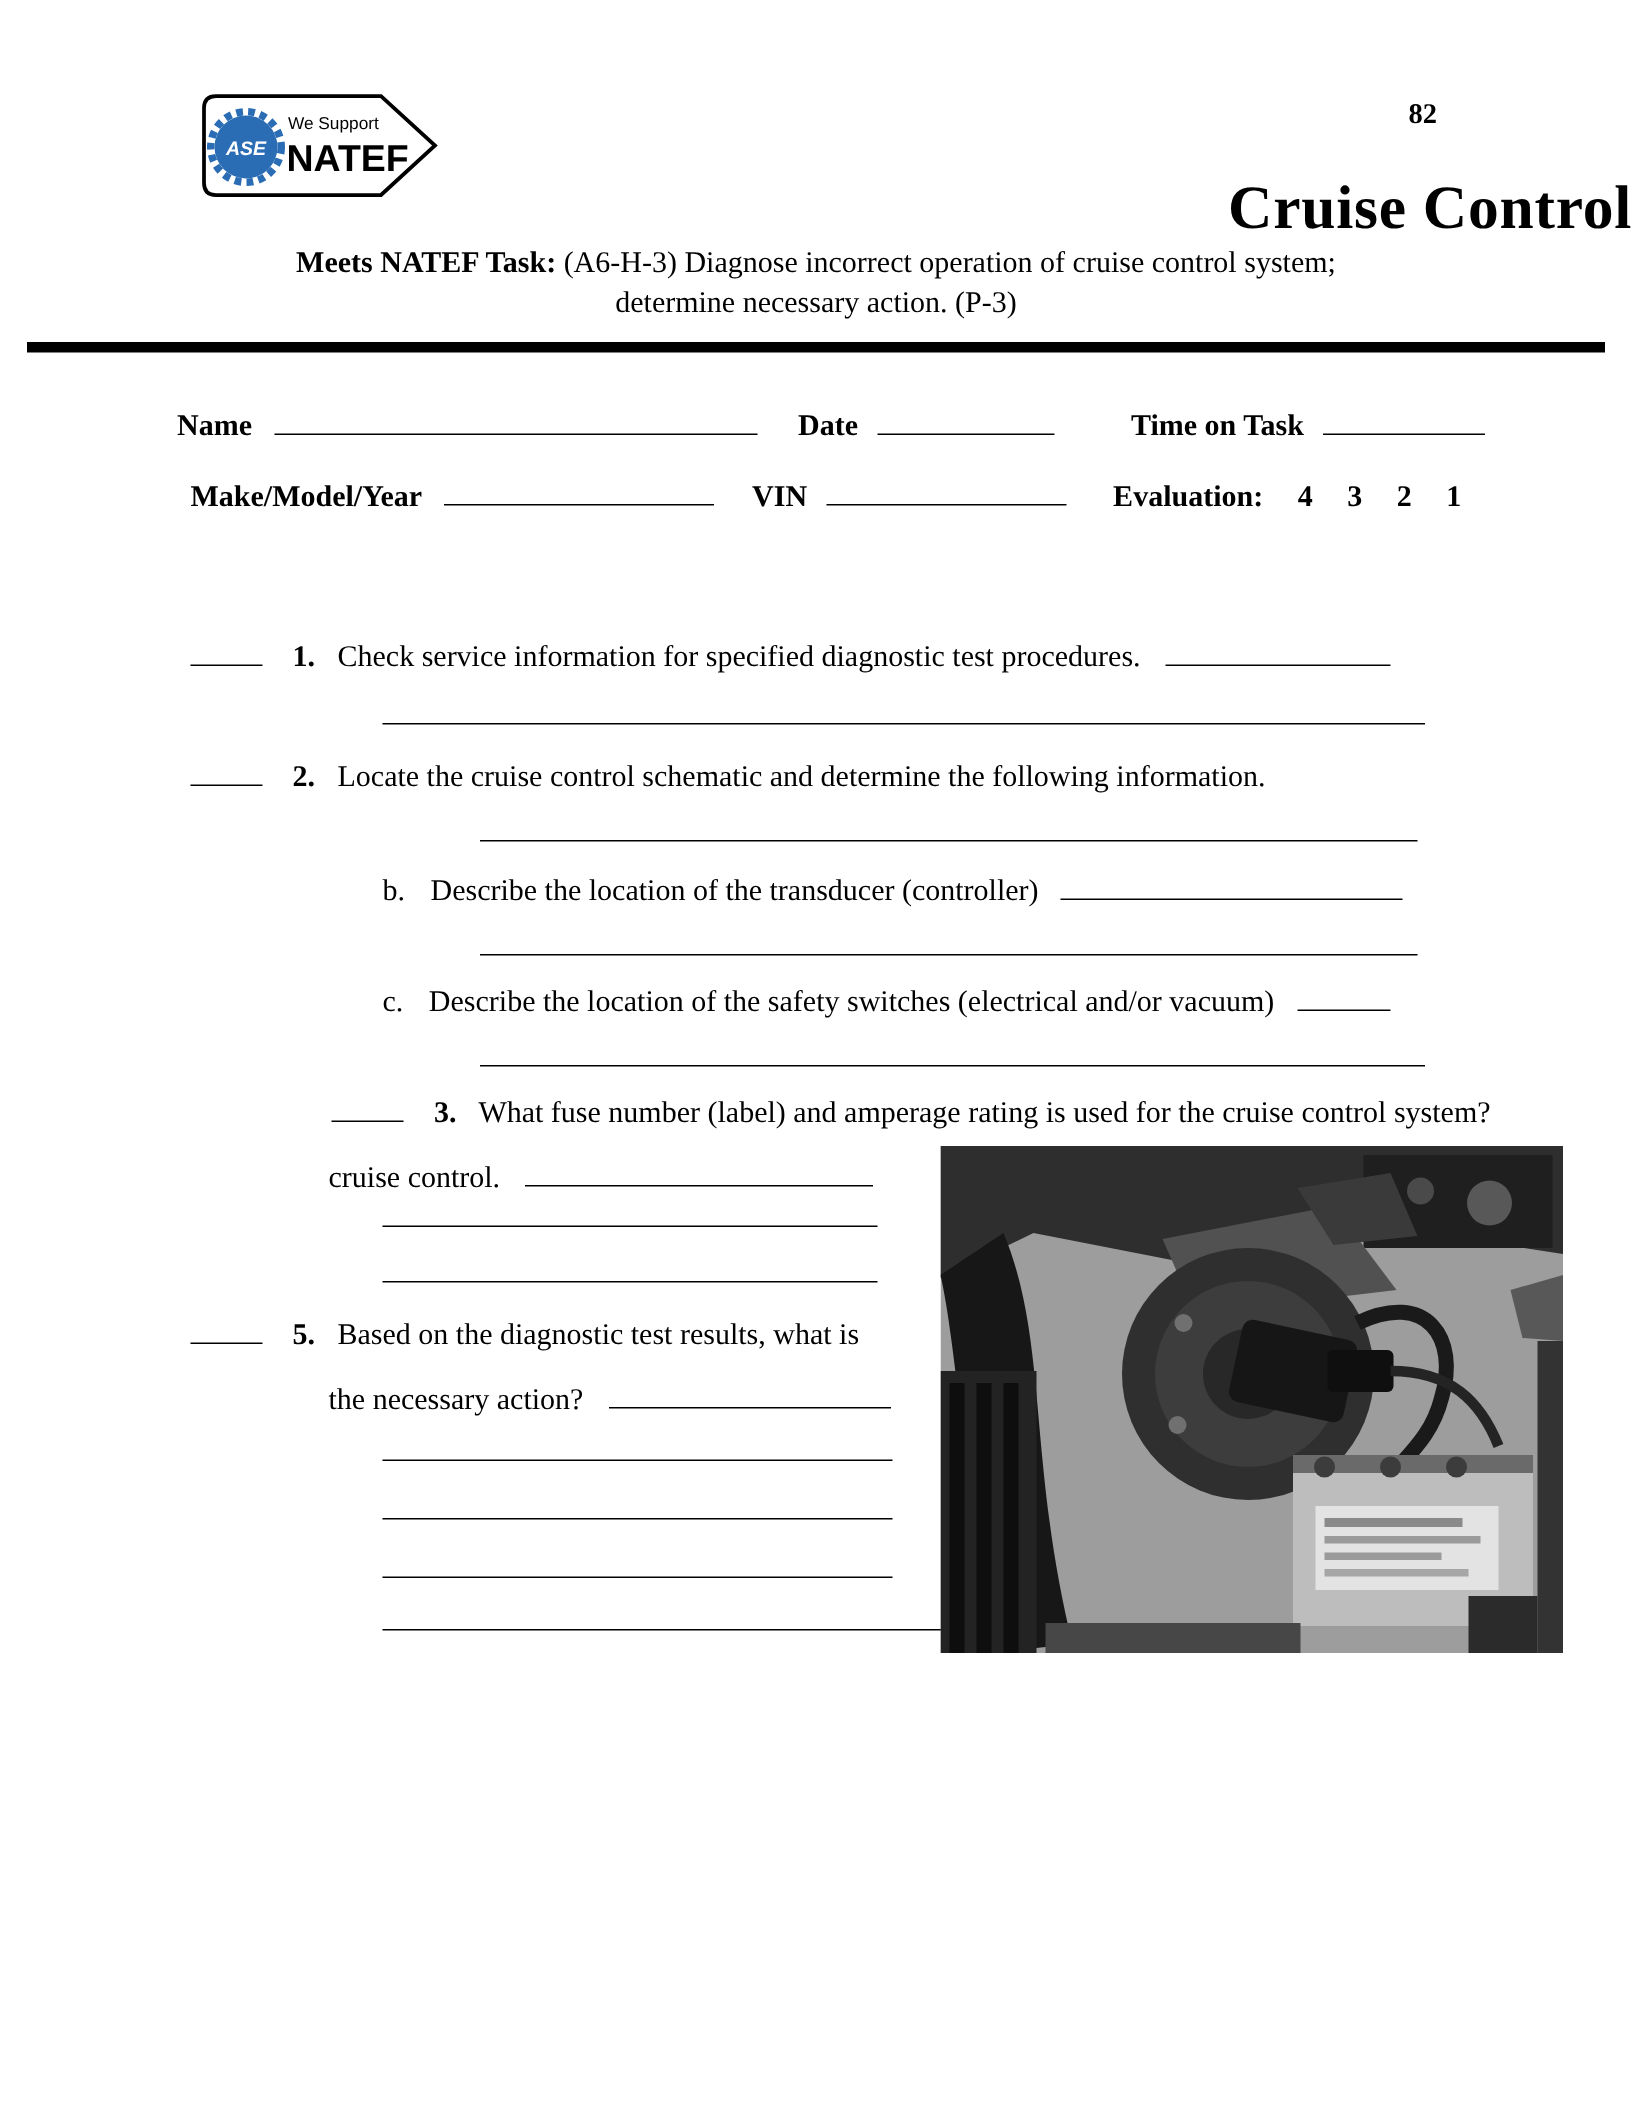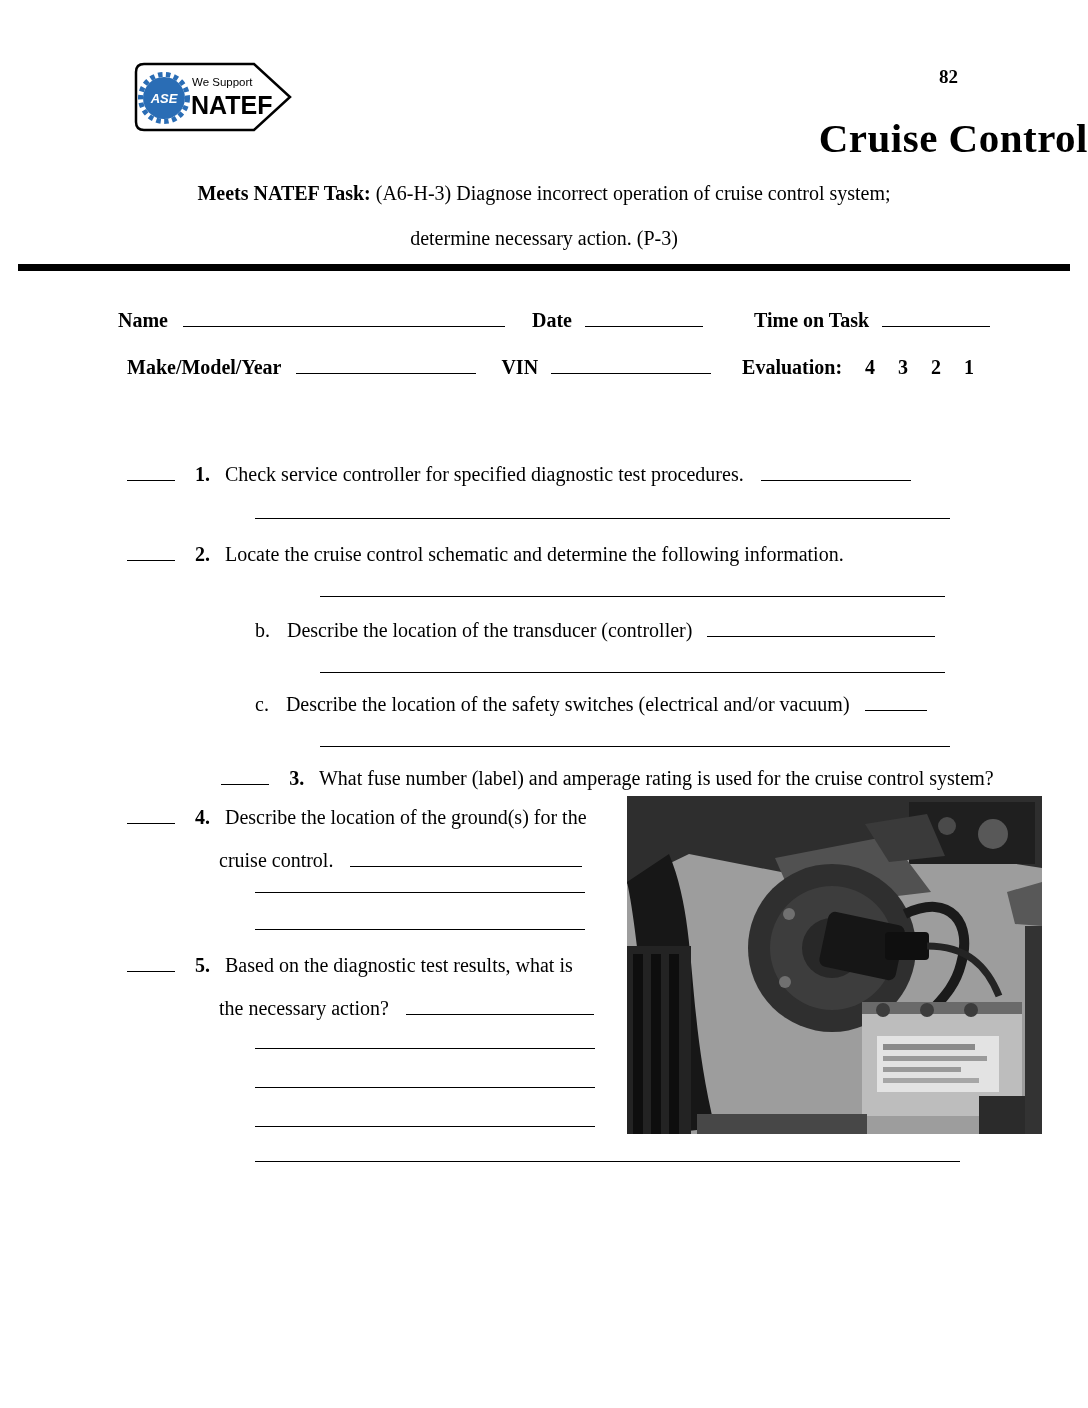--- a/index.html
+++ b/index.html
@@ -15,21 +15,21 @@
     overflow:hidden;
   }
   .b { font-weight:bold; }
   .page-number { position:absolute; top:66px; right:130px; font-weight:bold; font-size:19px; }
 
   
   .logo { position:absolute; top:58px; left:130px; width:168px; height:78px; }
 
   
   .title { margin-top:114px; text-align:right; font-size:41px; font-weight:bold; letter-spacing:0.5px;font-family:Liberation Serif, serif; }
-  .taskline { text-align:center; font-size:20px; line-height:27px;margin-top:18px; }
+  .taskline { text-align:center; font-size:20px; line-height:27px; }
   .rule { margin:12px 18px 0 18px; height:7px; background:#000; }
 
   
   .row { white-space:nowrap; line-height:27px; }
   .blank { display:inline-block; border-bottom:1.6px solid #000; height:2px; }
   .cont { border-bottom:1.6px solid #000; height:0; }
   .qn { margin-right:10px; font-weight:bold; }
   .lead { width:48px; margin-left:127px; margin-right:15px; }
   .subnum { margin-left:255px; margin-right:12px; }
 
@@ -80,21 +80,21 @@
     <span class="b">Evaluation:</span>
     <span class="b" style="margin-left:18px;">4</span>
     <span class="b" style="margin-left:18px;">3</span>
     <span class="b" style="margin-left:18px;">2</span>
     <span class="b" style="margin-left:18px;">1</span>
   </div>
 
   <div class="row" style="margin-top:80px;">
     <span class="blank lead"></span>
     <span class="qn">1.</span>
-    <span>Check service controller for specified diagnostic test procedures.</span>
+    <span>Check service information for specified diagnostic test procedures.</span>
     <span class="blank" style="width:150px; margin-left:12px;"></span>
   </div>
   <div class="cont" style="margin-left:255px; width:695px; margin-top:30px;"></div>
 
   <div class="row" style="margin-top:22px;">
     <span class="blank lead"></span>
     <span class="qn">2.</span>
     <span>Locate the cruise control schematic and determine the following information.</span>
   </div>
 
@@ -115,25 +115,20 @@
   <div class="cont" style="margin-left:320px; width:630px; margin-top:28px;"></div>
 
   <div class="row" style="margin-top:18px;text-align:center;">
     <span class="blank lead"></span>
     <span class="qn">3.</span>
     <span>What fuse number (label) and amperage rating is used for the cruise control system?</span>
   </div>
 
   <div class="bottom" style="margin-top:12px;">
 
-    <div class="row">
-      <span class="blank lead"></span>
-      <span class="qn">4.</span>
-      <span>Describe the location of the ground(s) for the</span>
-    </div>
     <div class="row" style="margin-left:219px; margin-top:16px;">
       <span>cruise control.</span>
       <span class="blank" style="width:232px; margin-left:12px;"></span>
     </div>
     <div class="cont" style="margin-left:255px; width:330px; margin-top:18px;"></div>
     <div class="cont" style="margin-left:255px; width:330px; margin-top:36px;"></div>
 
     <div class="row" style="margin-top:22px;">
       <span class="blank lead"></span>
       <span class="qn">5.</span>

